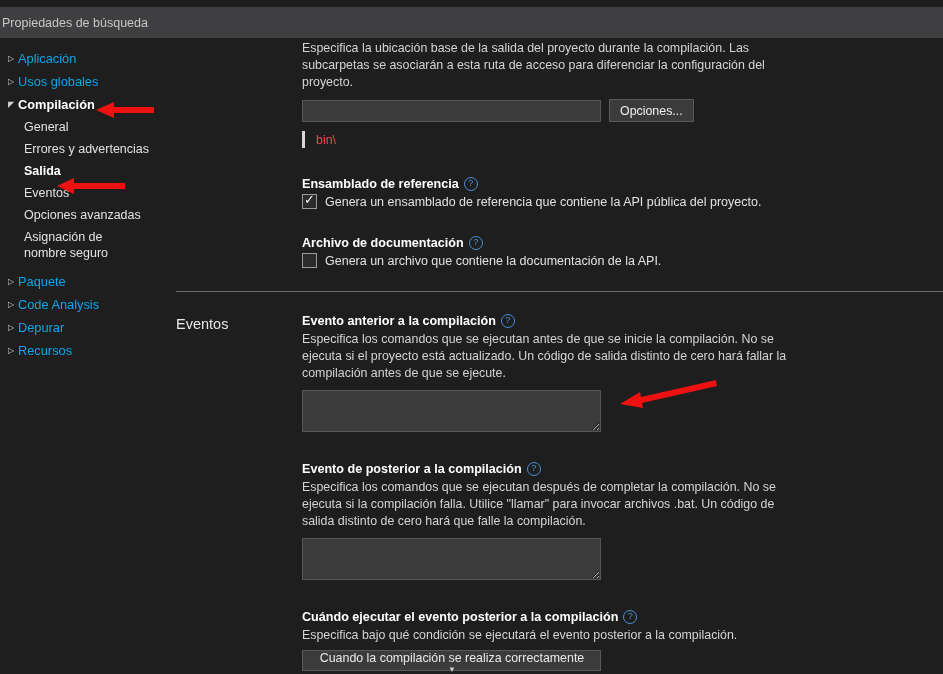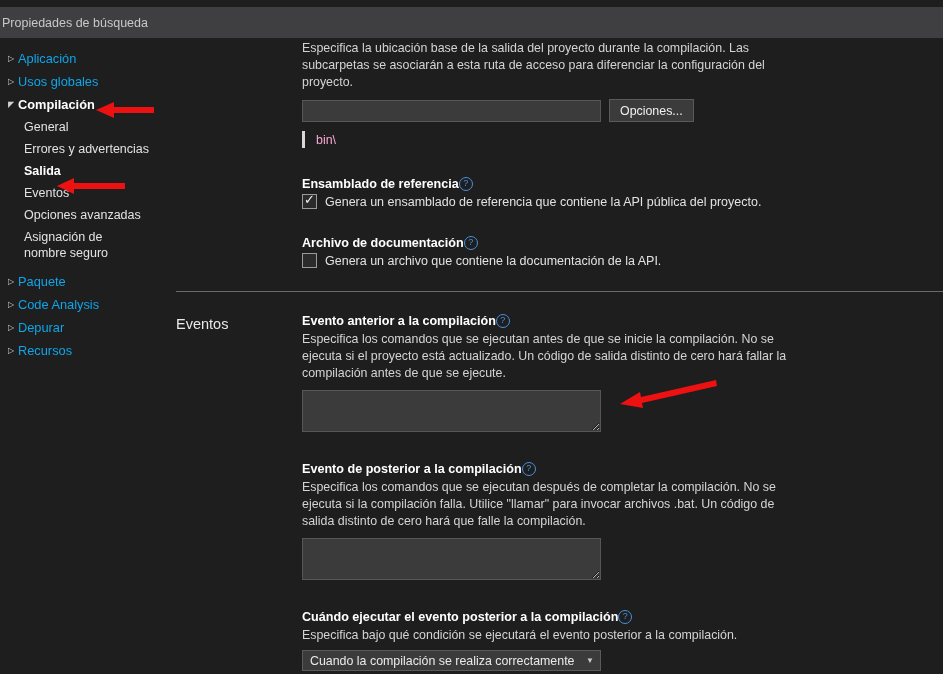--- a/index.html
+++ b/index.html
@@ -112,20 +112,21 @@
     margin: 0 0 0 0;
     width: 767px;
   }
 
   .field-label {
     font-size: 12.6px;
     font-weight: bold;
     color: #ffffff;
     display: flex;
     align-items: center;
+    gap: 5px;
     margin-bottom: 3px;
   }
   .help-icon {
     display: inline-block;
     width: 12px; height: 12px;
     line-height: 11px;
     border: 1px solid #4a90d9;
     border-radius: 50%;
     color: #4a90d9;
     font-size: 9px;
@@ -173,21 +174,21 @@
     margin-top: 9px;
   }
   .hint-bar {
     width: 3px;
     height: 17px;
     background: #d8d8d8;
     margin-right: 11px;
   }
   .hint-text {
     font-size: 12.4px;
-    color: #f9a8d4;
+    color: #ef4444;
   }
 
   .check-row {
     display: flex;
     align-items: center;
     gap: 8px;
   }
   .checkbox {
     width: 13px; height: 13px;
     border: 1px solid #9a9a9a;
@@ -214,20 +215,21 @@
     width: 299px;
     height: 21px;
     background: #3b3b3b;
     border: 1px solid #5a5a5a;
     box-sizing: border-box;
     display: flex;
     align-items: center;
     justify-content: space-between;
     padding: 0 6px 0 7px;
     cursor: pointer;
+    flex-direction: column;
   }
   .dropdown .dd-value {
     font-size: 12.4px;
     color: #eaeaea;
     white-space: nowrap;
   }
   .dropdown .dd-caret {
     font-size: 8px;
     color: #c8c8c8;
   }

